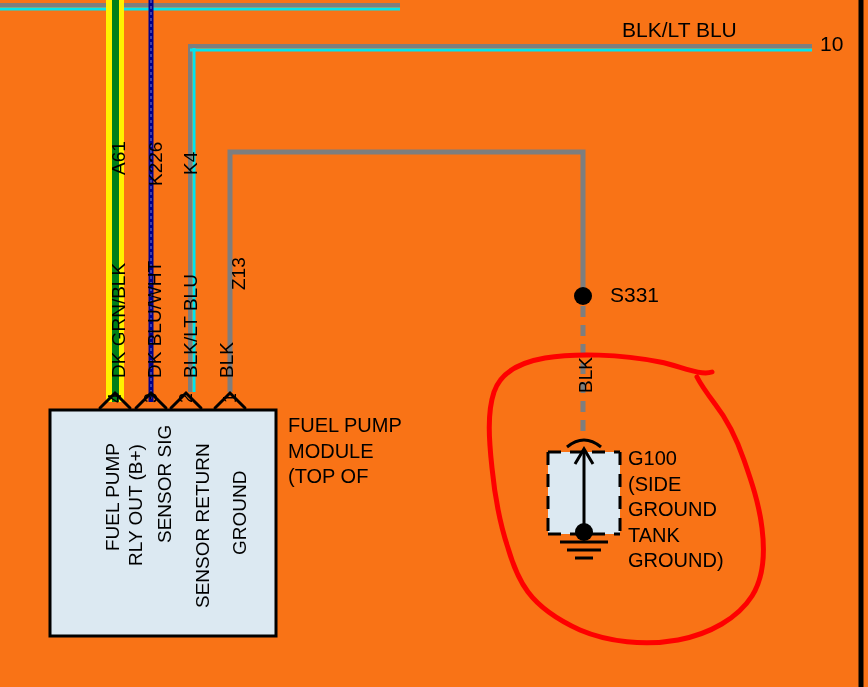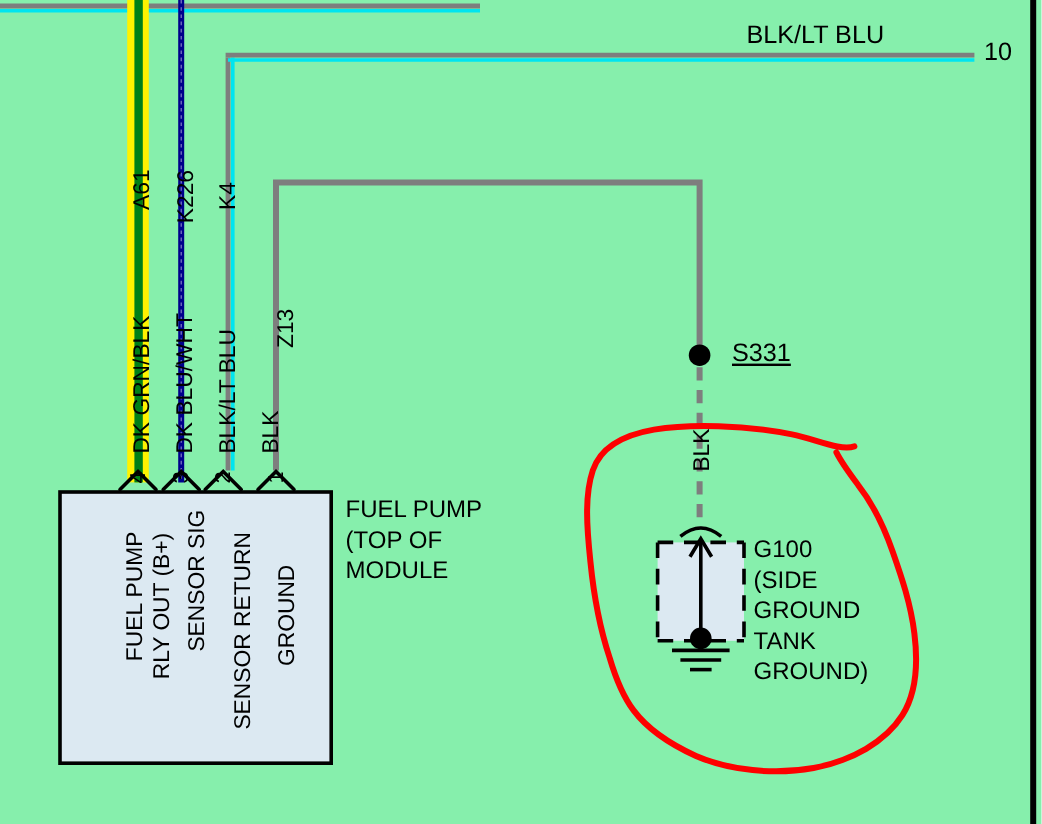--- a/index.html
+++ b/index.html
@@ -7,21 +7,21 @@
     padding: 0;
     background: #ffffff;
   }
   body {
     font-family: "Liberation Sans", sans-serif;
   }
   #canvas {
     position: relative;
     width: 868px;
     height: 687px;
-    background: #86efac;
+    background: #f97316;
     overflow: hidden;
   }
   svg.layer {
     position: absolute;
     left: 0;
     top: 0;
     width: 868px;
     height: 687px;
   }
   .lbl {
@@ -150,25 +150,25 @@
   <div class="lbl vert" style="left:221px; top:403px; font-size:18px;">1</div>
 
   <div class="lbl vert" style="left:103px; top:551px; font-size:19px;">FUEL PUMP</div>
   <div class="lbl vert" style="left:126px; top:566px; font-size:19px;">RLY OUT (B+)</div>
   <div class="lbl vert" style="left:155px; top:543px; font-size:19px;">SENSOR SIG</div>
   <div class="lbl vert" style="left:193px; top:608px; font-size:19px;">SENSOR RETURN</div>
   <div class="lbl vert" style="left:230px; top:555px; font-size:19px;">GROUND</div>
 
   <div class="txt-block" style="left:288px; top:413px; font-size:20px;">
     <div>FUEL PUMP</div>
+    <div>MODULE</div>
     <div>(TOP OF</div>
-    <div>MODULE</div>
   </div>
 
-  <div class="lbl" style="left:610px; top:284px; font-size:21px;text-decoration:underline;">S331</div>
+  <div class="lbl" style="left:610px; top:284px; font-size:21px;">S331</div>
 
   <div class="lbl vert" style="left:576px; top:393px; font-size:19px;">BLK</div>
 
   <div class="txt-block" style="left:628px; top:446px; font-size:20px;">
     <div>G100</div>
     <div>(SIDE</div>
     <div>GROUND</div>
     <div>TANK</div>
     <div>GROUND)</div>
   </div>

